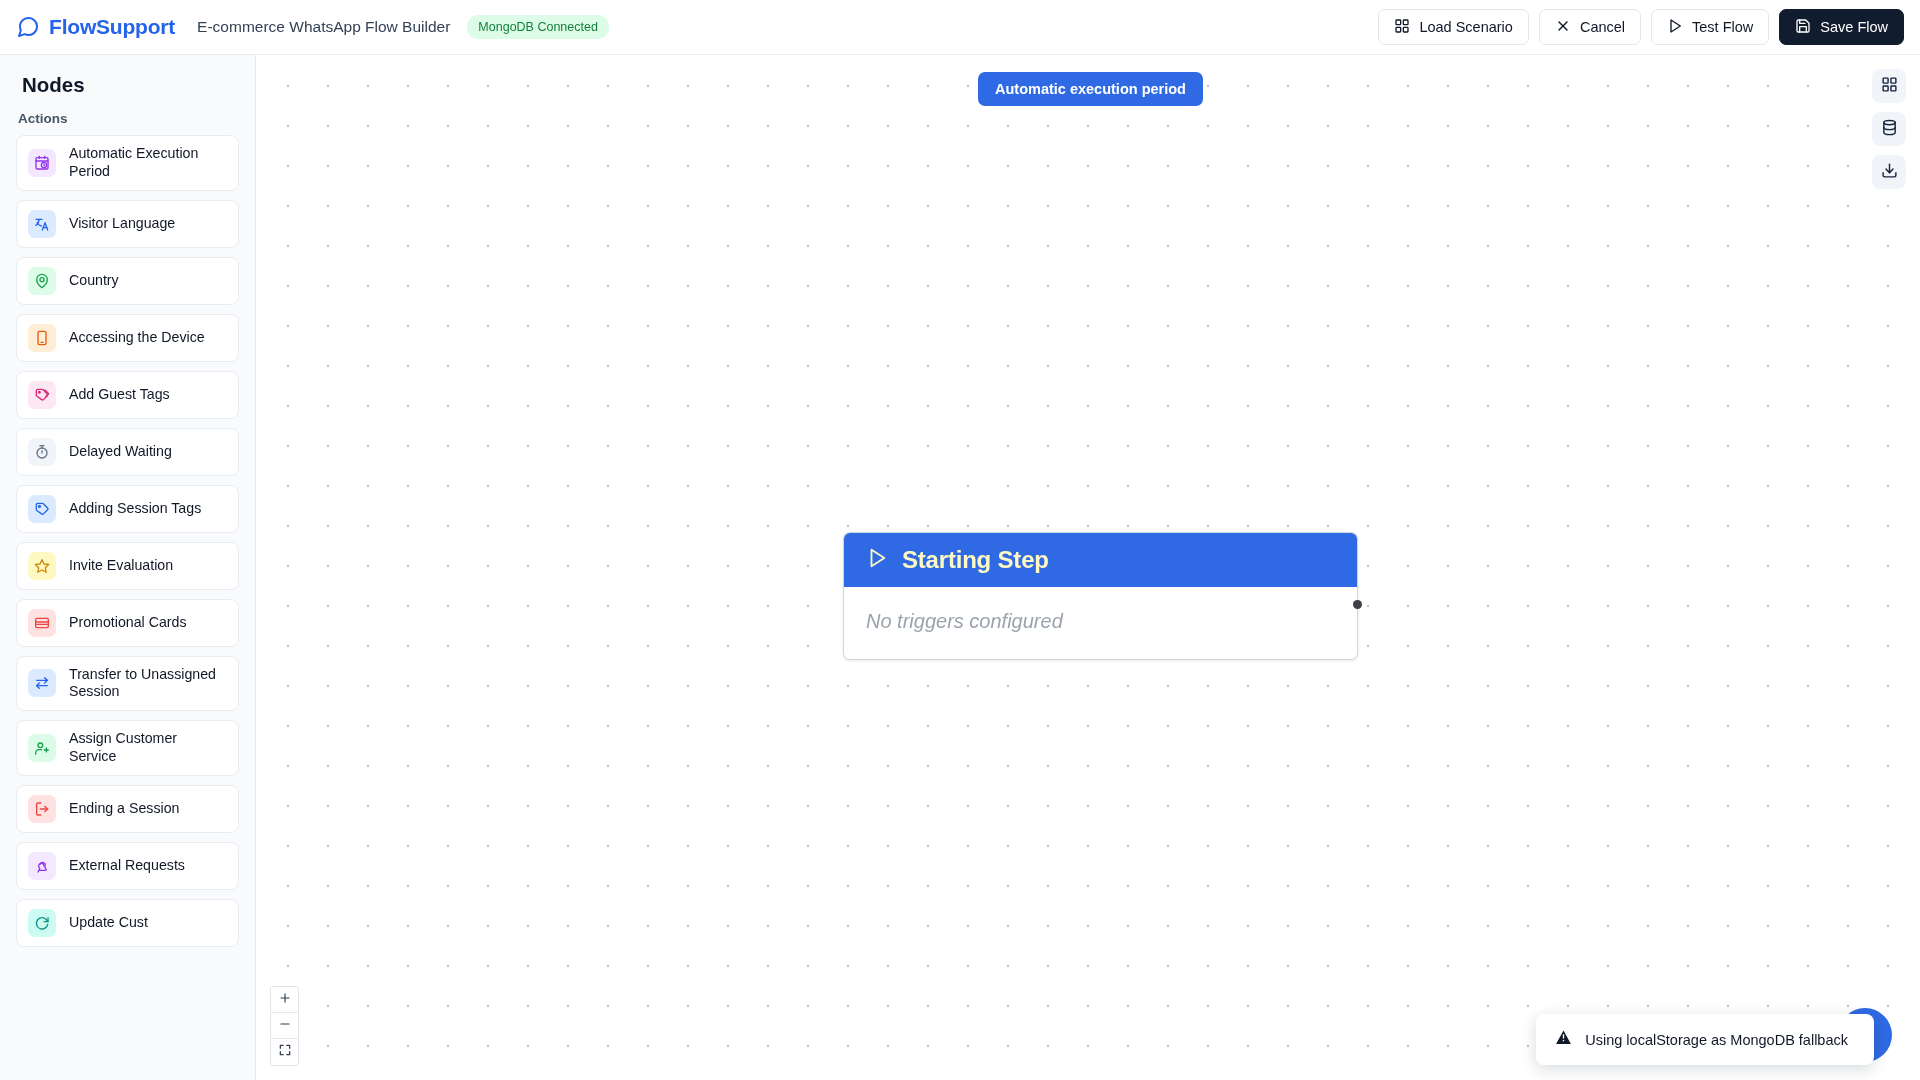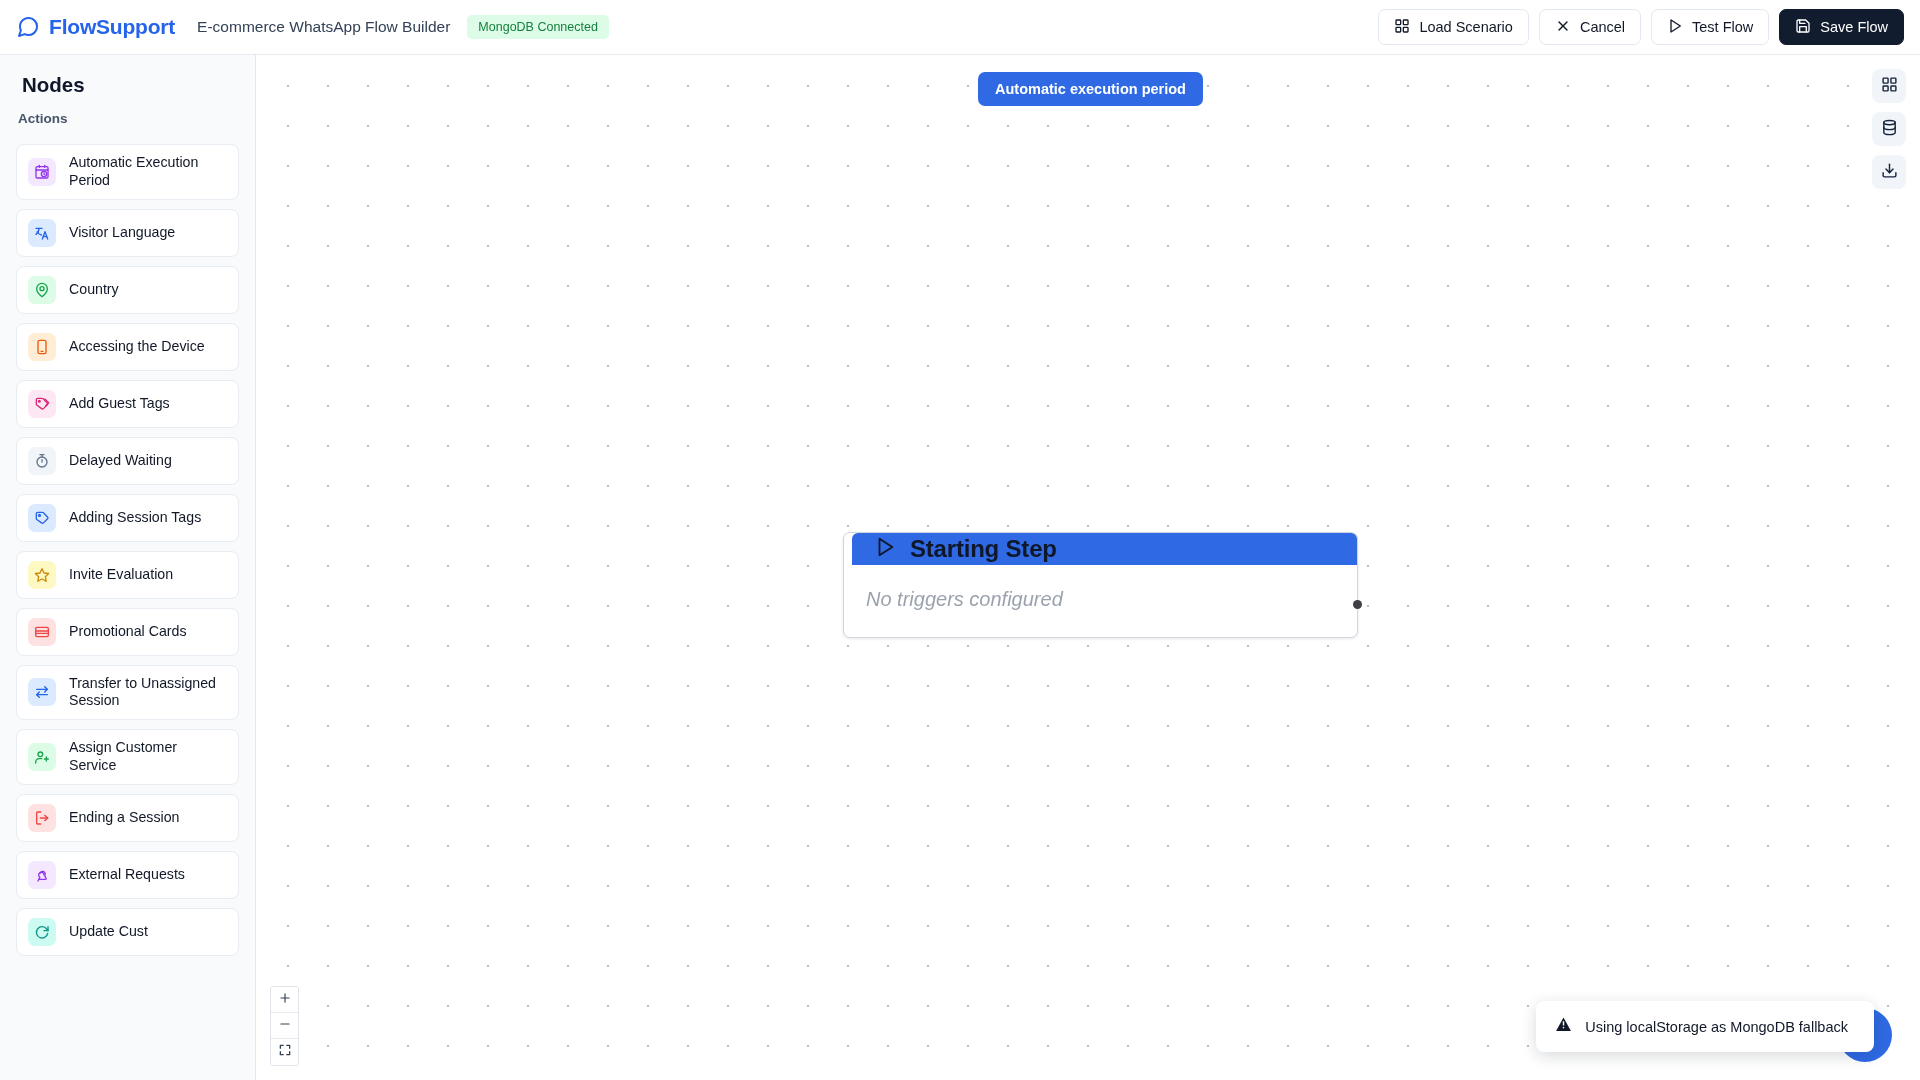--- a/index.html
+++ b/index.html
@@ -16,21 +16,21 @@
     border-bottom: 1px solid #e7ebf0;
     display: flex; align-items: center; padding: 0 16px;
     position: relative; z-index: 40;
   }
   .brand { display: flex; align-items: center; gap: 9px; }
   .brand-icon { width: 24px; height: 24px; color: #2563eb; display: block; }
   .brand-name { font-size: 21px; font-weight: bold; color: #2563eb; letter-spacing: -0.2px; }
   .subtitle { font-size: 15.5px; color: #334155; margin-left: 22px; }
   .badge-mongo {
     margin-left: 17px; background: #dcfce7; color: #15803d;
-    font-size: 12.5px; padding: 5px 11px; border-radius: 5px; white-space: nowrap;
+    font-size: 12.5px; padding: 5px 11px; border-radius: 11px; white-space: nowrap;
   }
   .topbar-actions { margin-left: auto; display: flex; align-items: center; gap: 10px; }
   .tbtn {
     display: inline-flex; align-items: center; gap: 9px;
     height: 36px; padding: 13px 15px; border-radius: 7px;
     border: 1px solid #e2e8f0; background: #ffffff;
     font-size: 14.5px; color: #111827; cursor: pointer; white-space: nowrap;
   }
   .tbtn svg { width: 16px; height: 16px; flex: 0 0 16px; }
   .tbtn.primary { background: #111c2e; border-color: #111c2e; color: #ffffff; }
@@ -38,21 +38,21 @@
   
   .body-row { flex: 1 1 auto; display: flex; min-height: 0; position: relative; }
 
   
   .sidebar {
     width: 256px; flex: 0 0 256px; background: #f8fafc;
     border-right: 1px solid #e2e8f0; padding: 14px 16px 0 16px;
     overflow: hidden; position: relative;
   }
   .sidebar-title { font-size: 20.5px; font-weight: bold; color: #0f172a; margin: 4px 0 14px 6px; }
-  .sidebar-section { font-size: 13.5px; font-weight: bold; color: #475569; margin: 0 0 18px 2px; }
+  .sidebar-section { font-size: 13.5px; font-weight: bold; color: #475569; margin: 0 0 9px 2px; }
   .node-card {
     display: flex; align-items: center; gap: 13px;
     background: #ffffff; border: 1px solid #e8edf3; border-radius: 8px;
     padding: 9px 11px; margin-bottom: 9px; cursor: grab; min-height: 46px;
   }
   .node-ico {
     width: 28px; height: 28px; flex: 0 0 28px; border-radius: 7px;
     display: flex; align-items: center; justify-content: center;
   }
   .node-ico svg { width: 16px; height: 16px; display: block; }
@@ -70,22 +70,22 @@
     background: #2f6ae4; color: #fff; font-size: 14.5px; font-weight: bold;
     padding: 9px 17px; border-radius: 7px; white-space: nowrap;
   }
   
   .flow-node {
     position: absolute; left: 587px; top: 477px; width: 515px;
     background: #ffffff; border: 1px solid #cfd6de; border-radius: 7px;
     box-shadow: 0 1px 3px rgba(15,23,42,.10); overflow: visible;
   }
   .flow-node-head {
-    background: #2f6ae4; color: #0f172a; border-radius: 6px 6px 0 0;
-    display: flex; align-items: center; gap: 14px; padding: 2px 22px; margin-left: 8px;
+    background: #2f6ae4; color: #fef9c3; border-radius: 6px 6px 0 0;
+    display: flex; align-items: center; gap: 14px; padding: 13px 22px;
   }
   .flow-node-head svg { width: 22px; height: 22px; flex: 0 0 22px; }
   .flow-node-title { font-size: 24px; font-weight: bold; letter-spacing: -0.2px; }
   .flow-node-body { padding: 23px 22px 26px 22px; }
   .flow-empty { font-size: 20px; font-style: italic; color: #9aa3ad; }
   .handle {
     position: absolute; width: 9px; height: 9px; border-radius: 50%;
     background: #3f3f46; right: -5px; top: 67px;
   }
 
@@ -108,21 +108,21 @@
     border: none; display: flex; align-items: center; justify-content: center; cursor: pointer;
   }
   .rail-btn svg { width: 17px; height: 17px; color: #16233c; }
 
   
   .fab {
     position: absolute; right: 28px; bottom: 18px; width: 54px; height: 54px;
     border-radius: 50%; background: #2f6ae4; border: none; cursor: pointer; z-index: 20;
   }
   .toast {
-    position: absolute; right: 46px; bottom: 28px; z-index: 30;
+    position: absolute; right: 46px; bottom: 15px; z-index: 30;
     background: #ffffff; border-radius: 8px; box-shadow: 0 4px 16px rgba(15,23,42,.16);
     display: flex; align-items: center; gap: 13px; padding: 15px 26px 15px 19px;
   }
   .toast svg { width: 17px; height: 17px; flex: 0 0 17px; color: #111827; }
   .toast-text { font-size: 14.5px; color: #111827; white-space: nowrap; }
 </style>
 </head>
 <body>
 
 <div id="app">

